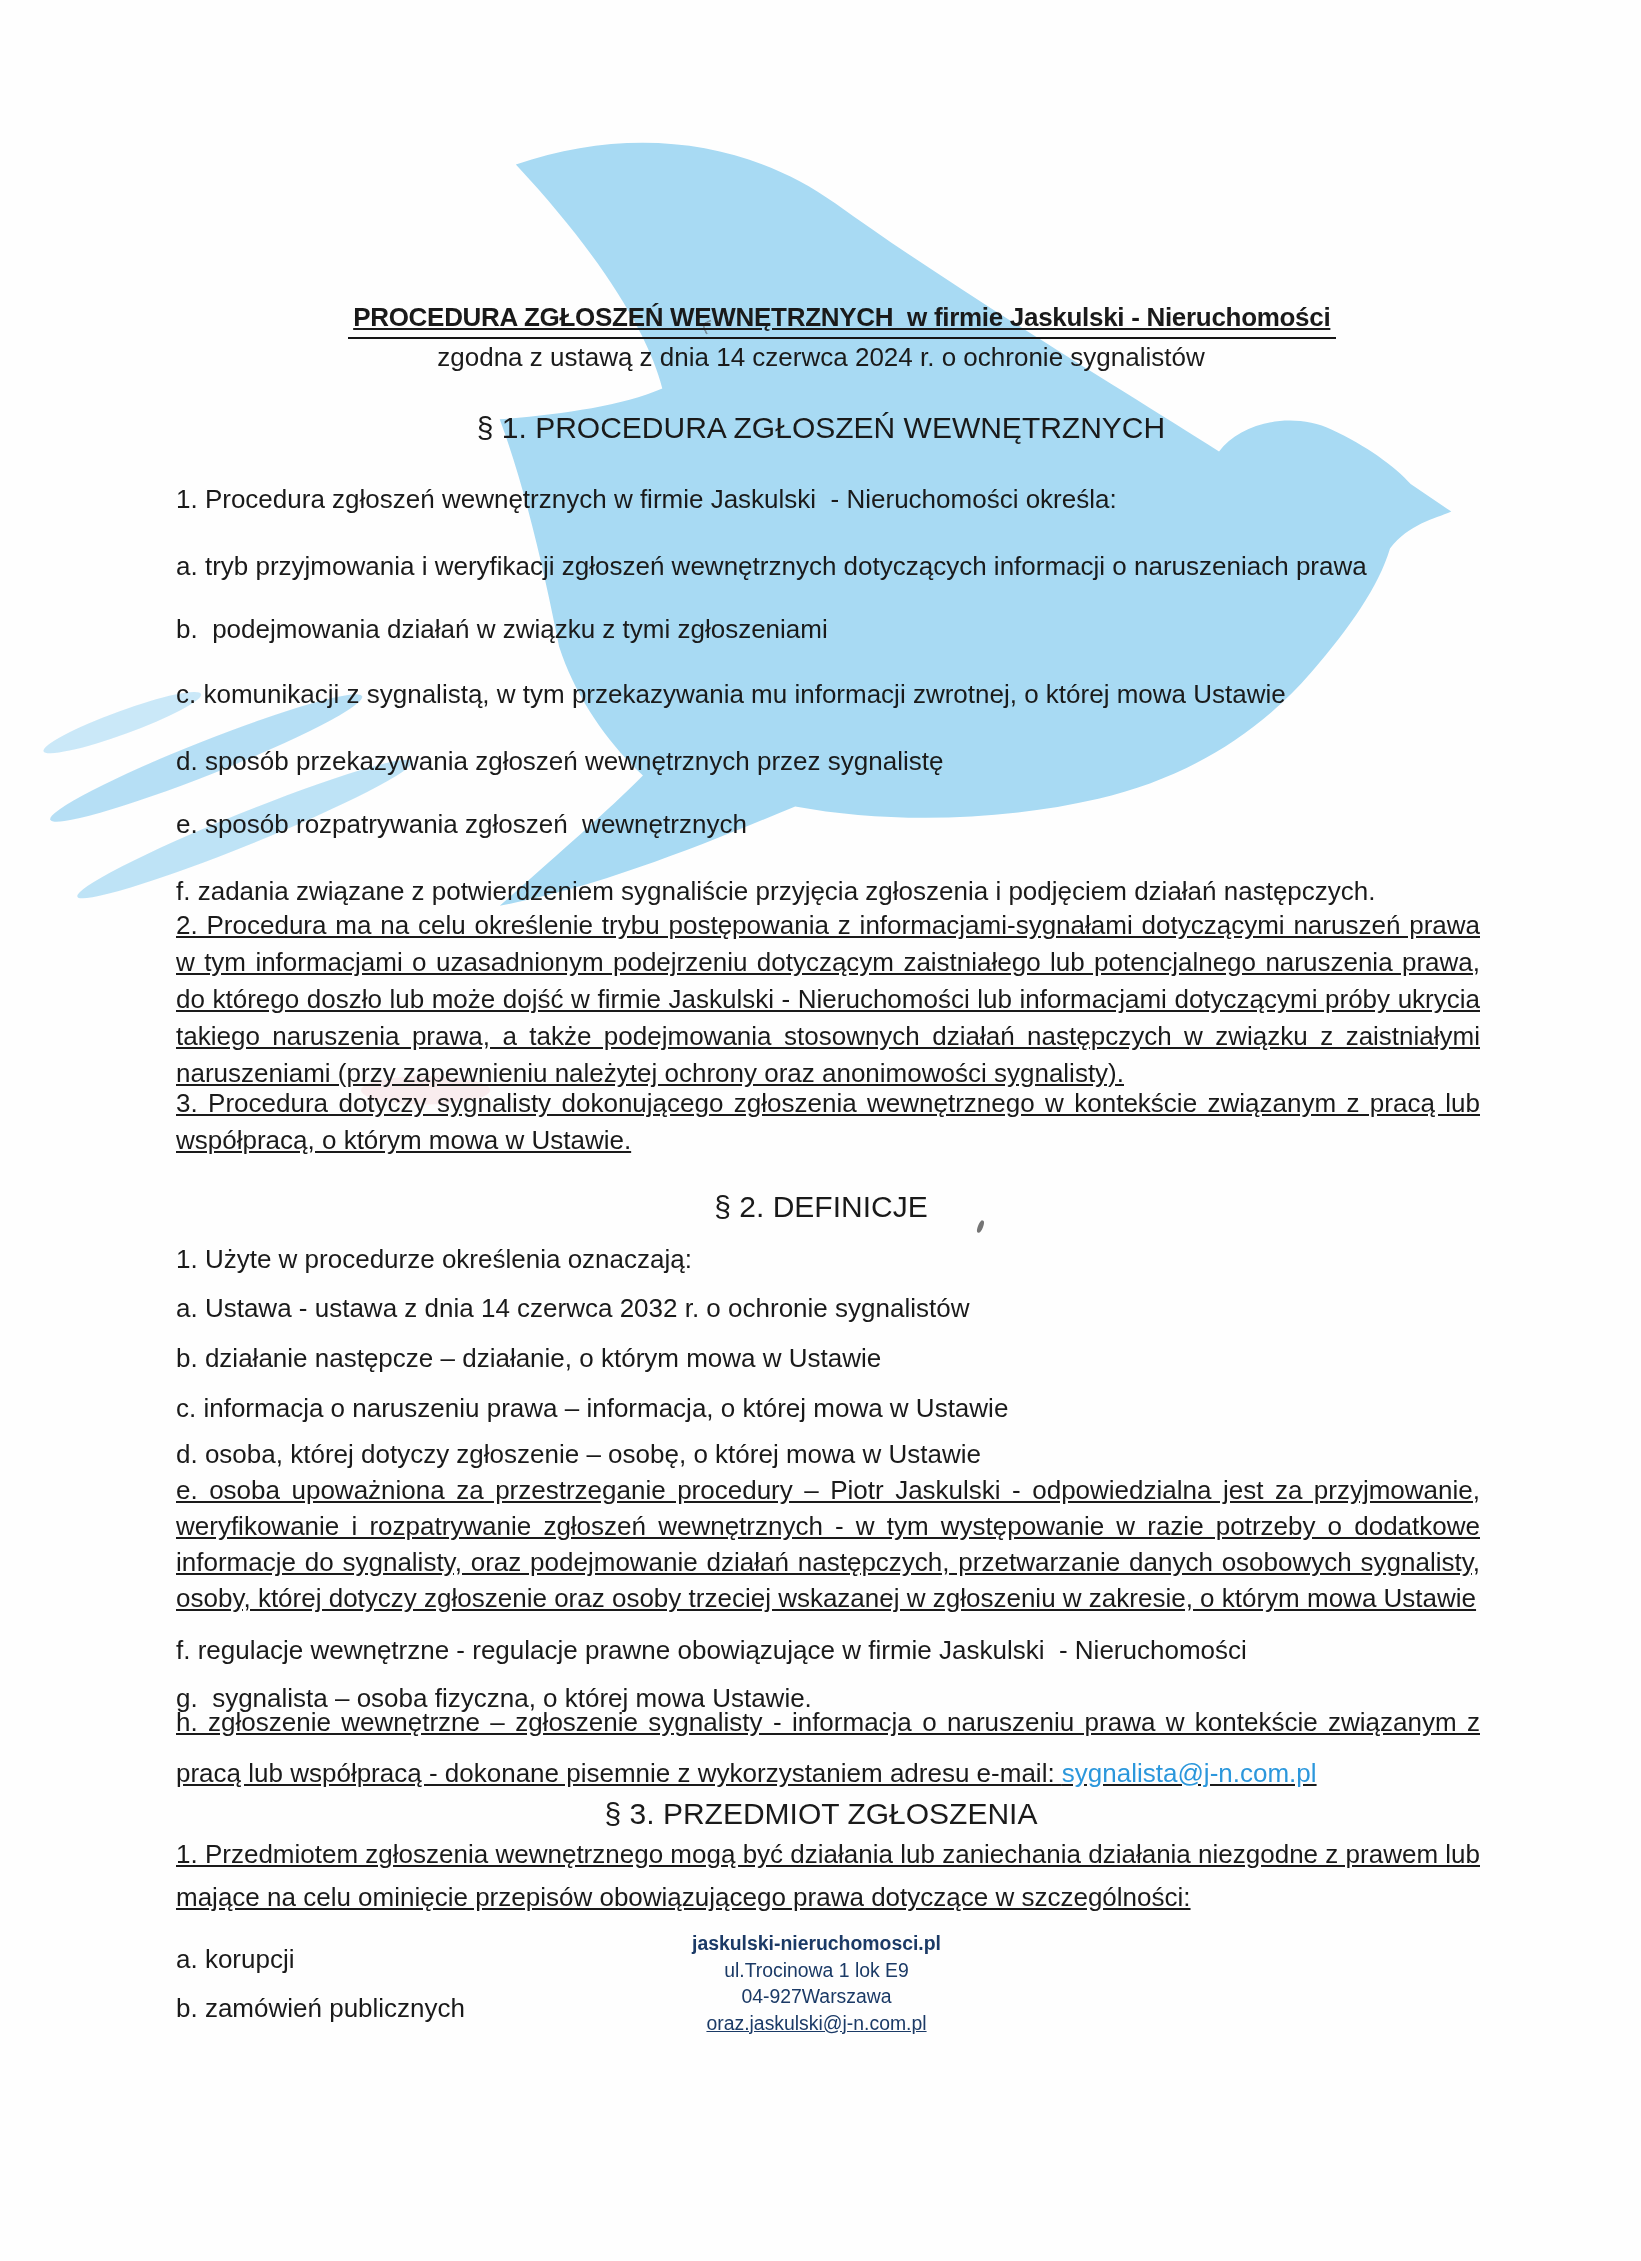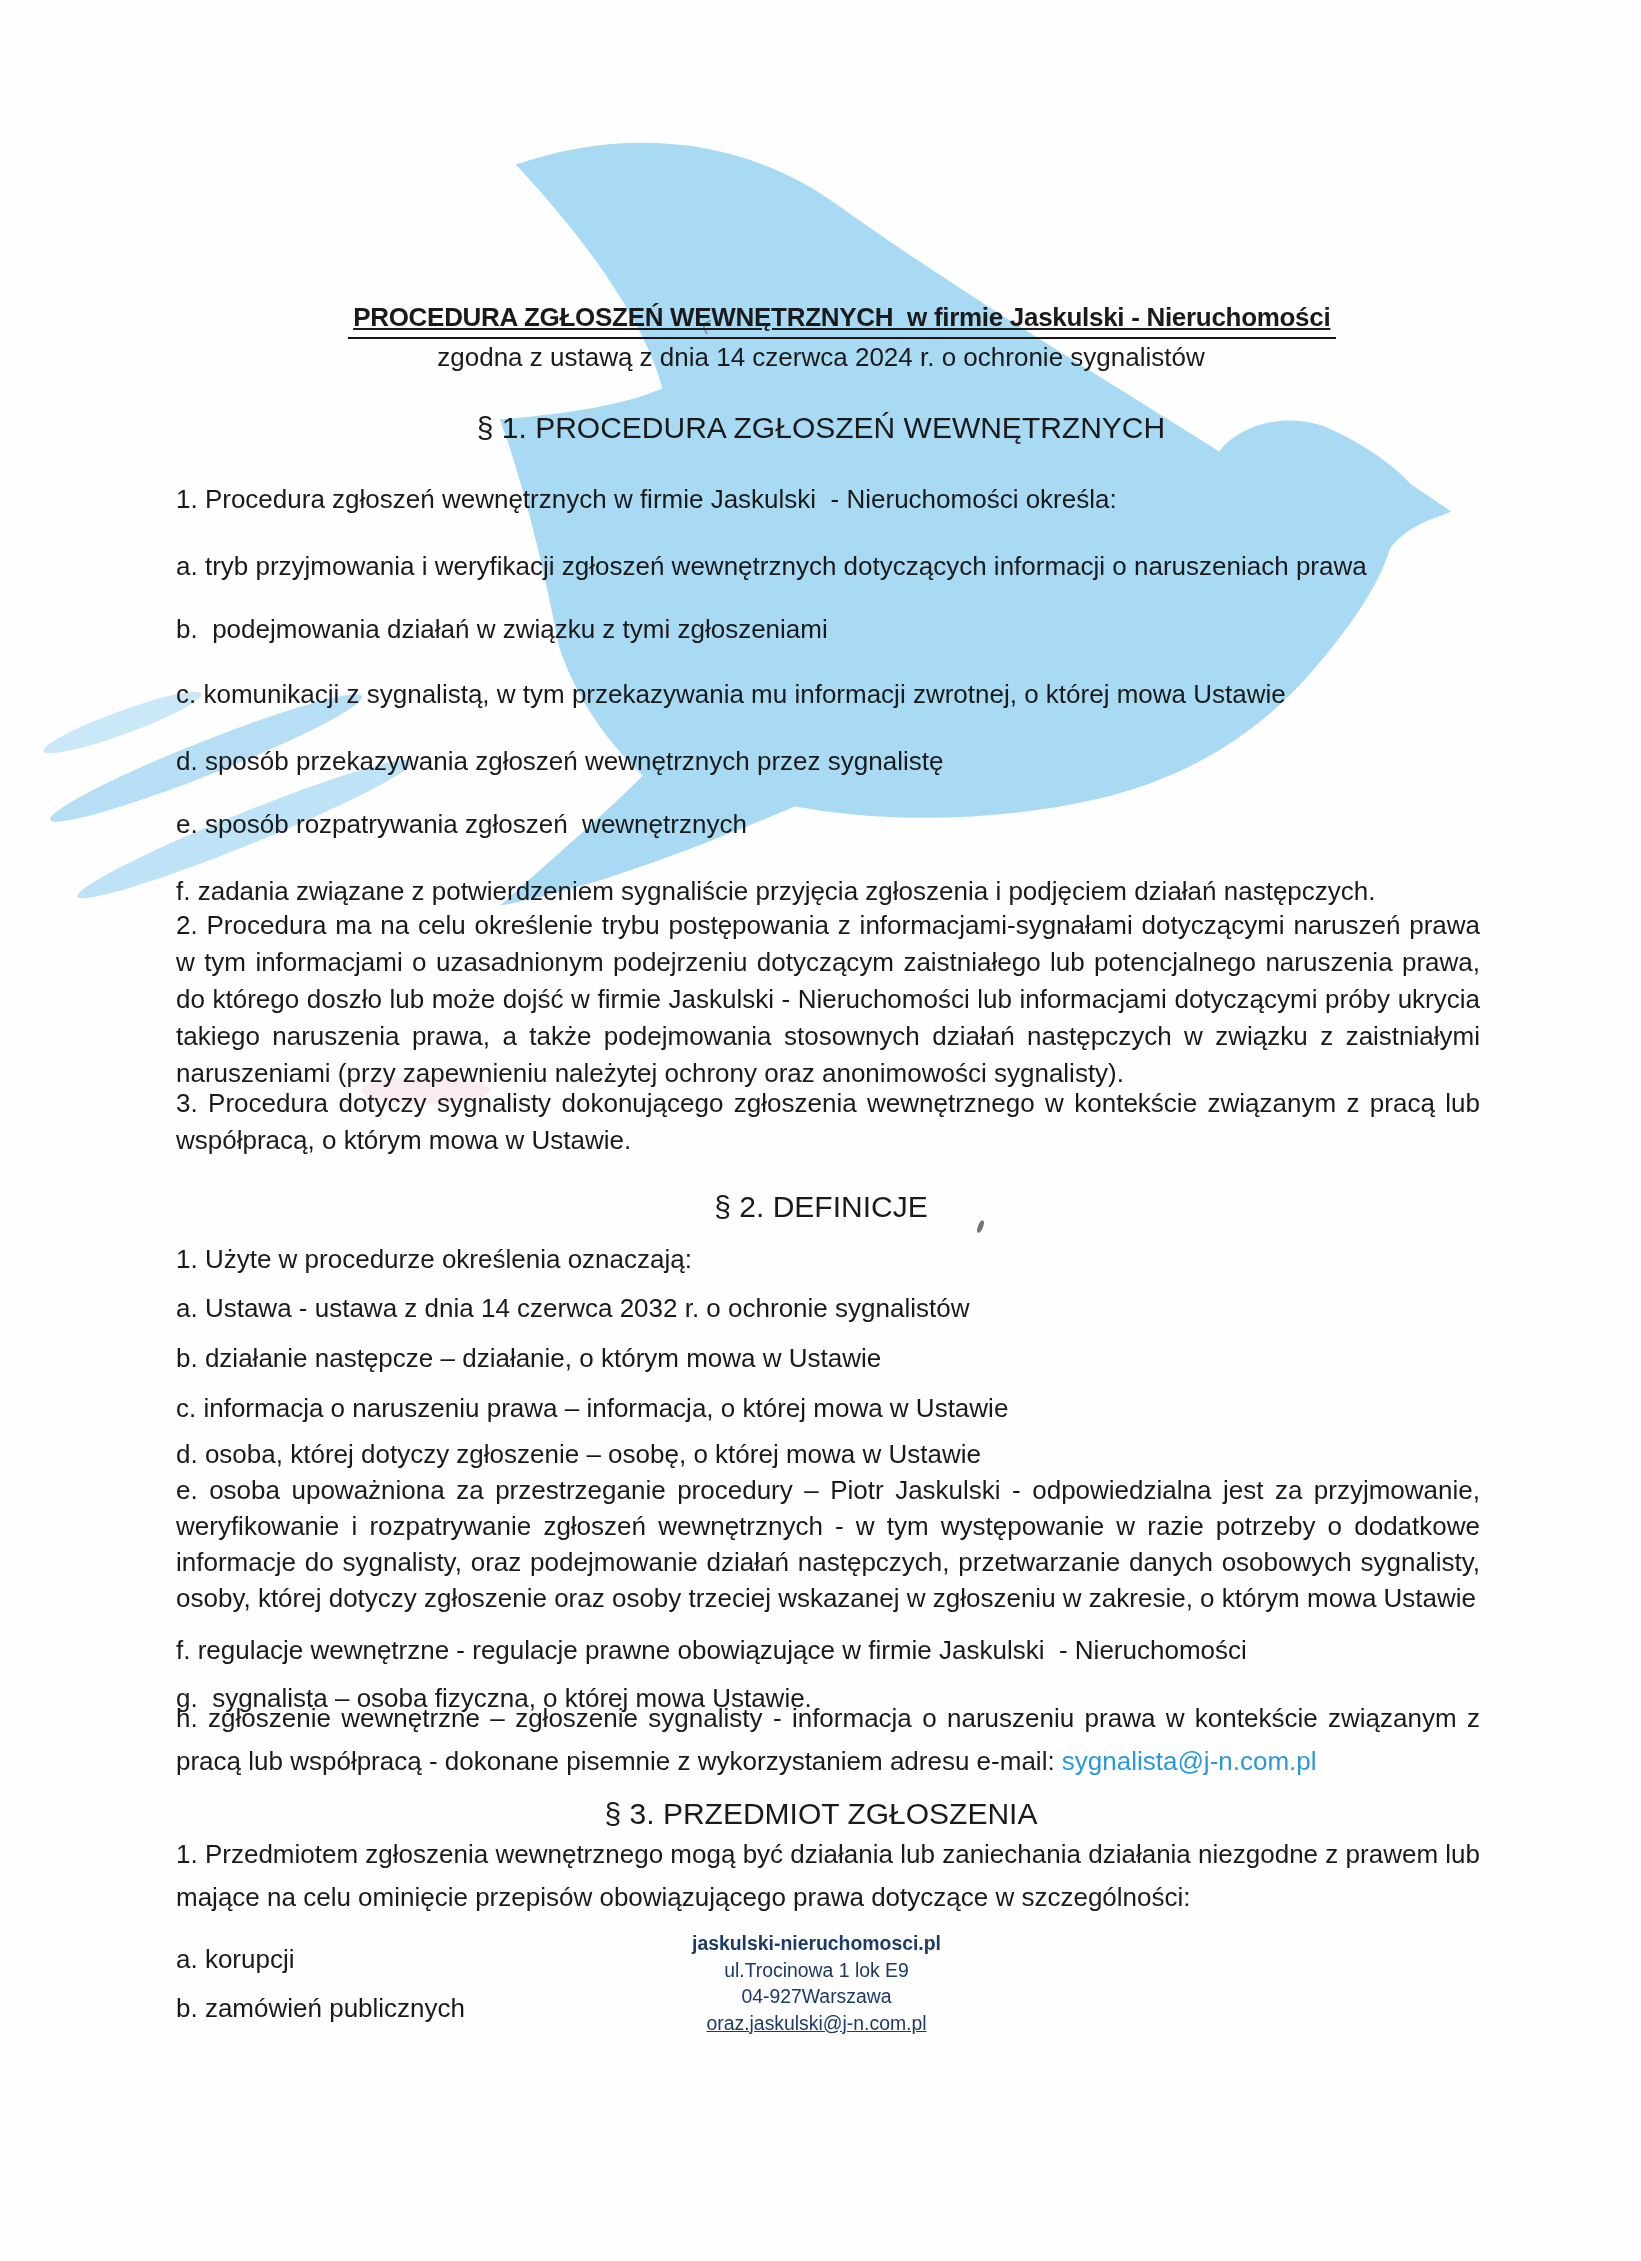--- a/index.html
+++ b/index.html
@@ -8,21 +8,21 @@
     width:1642px;height:2261px;
     background:#fefefe;
     overflow:hidden;
     font-family:"Liberation Sans", sans-serif;
     color:#1a1a1a;
   }
   .abs{position:absolute;}
   .center{left:0;width:1642px;text-align:center;}
   .col{left:176px;width:1304px;}
   .line{font-size:26px;line-height:30px;white-space:pre-wrap;margin-top:15px;}
-  .para{font-size:26px;}
+  .para{font-size:26px;text-decoration:underline;}
   .justify{text-align:justify;}
   .title-row{font-size:26px;line-height:31px;font-weight:bold;letter-spacing:-0.3px;white-space:pre-wrap;}
   .title-text{border-bottom:2.6px solid #161616;padding:0 5.2px 5.2px 5.2px;text-decoration:underline;}
   .heading{font-size:30px;}
   .link{color:#2b97dc;text-decoration:none;cursor:pointer;}
   .footer{
     left:581px;width:471px;text-align:center;
     font-size:19.4px;line-height:26.5px;color:#1b3a66;
   }
   .footer .website{font-weight:bold;}
@@ -93,21 +93,21 @@
 
     <div class="abs center line heading" style="top:1177px">§ 2. DEFINICJE</div>
     <div class="abs col line" style="top:1229px">1. Użyte w procedurze określenia oznaczają:</div>
     <div class="abs col line" style="top:1278px">a. Ustawa - ustawa z dnia 14 czerwca 2032 r. o ochronie sygnalistów</div>
     <div class="abs col line" style="top:1328px">b. działanie następcze – działanie, o którym mowa w Ustawie</div>
     <div class="abs col line" style="top:1378px">c. informacja o naruszeniu prawa – informacja, o której mowa w Ustawie</div>
     <div class="abs col line" style="top:1424px">d. osoba, której dotyczy zgłoszenie – osobę, o której mowa w Ustawie</div>
     <div class="abs col para justify" style="top:1472px;line-height:36px">e. osoba upoważniona za przestrzeganie procedury – Piotr Jaskulski - odpowiedzialna jest za przyjmowanie, weryfikowanie i rozpatrywanie zgłoszeń wewnętrznych - w tym występowanie w razie potrzeby o dodatkowe informacje do sygnalisty, oraz podejmowanie działań następczych, przetwarzanie danych osobowych sygnalisty, osoby, której dotyczy zgłoszenie oraz osoby trzeciej wskazanej w zgłoszeniu w zakresie, o którym mowa Ustawie</div>
     <div class="abs col line" style="top:1620px">f. regulacje wewnętrzne - regulacje prawne obowiązujące w firmie Jaskulski  - Nieruchomości</div>
     <div class="abs col line" style="top:1668px">g.  sygnalista – osoba fizyczna, o której mowa Ustawie.</div>
-    <div class="abs col para justify" style="top:1697px;line-height:43px">
+    <div class="abs col para justify" style="top:1697px;line-height:51px">
       <span>h. zgłoszenie wewnętrzne – zgłoszenie sygnalisty - informacja o naruszeniu prawa w kontekście związanym z pracą lub współpracą - dokonane pisemnie z wykorzystaniem adresu e-mail: </span><a class="link">sygnalista@j-n.com.pl</a>
     </div>
 
     <div class="abs center line heading" style="top:1784px">§ 3. PRZEDMIOT ZGŁOSZENIA</div>
     <div class="abs col para justify" style="top:1833px;line-height:43px">1. Przedmiotem zgłoszenia wewnętrznego mogą być działania lub zaniechania działania niezgodne z prawem lub mające na celu ominięcie przepisów obowiązującego prawa dotyczące w szczególności:</div>
     <div class="abs col line" style="top:1929px">a. korupcji</div>
     <div class="abs col line" style="top:1978px">b. zamówień publicznych</div>
 
     <div class="abs footer" style="top:1930px">
       <div class="website">jaskulski-nieruchomosci.pl</div>

